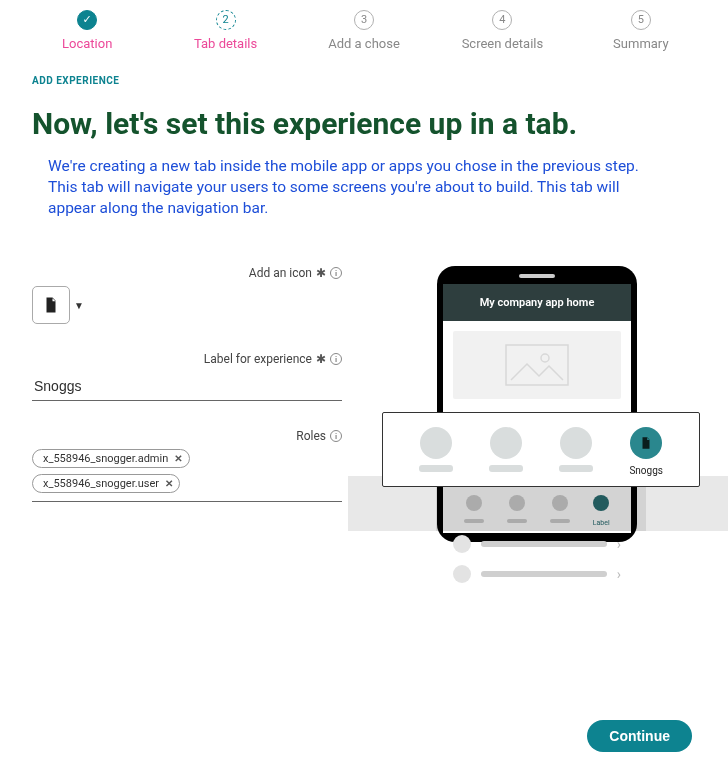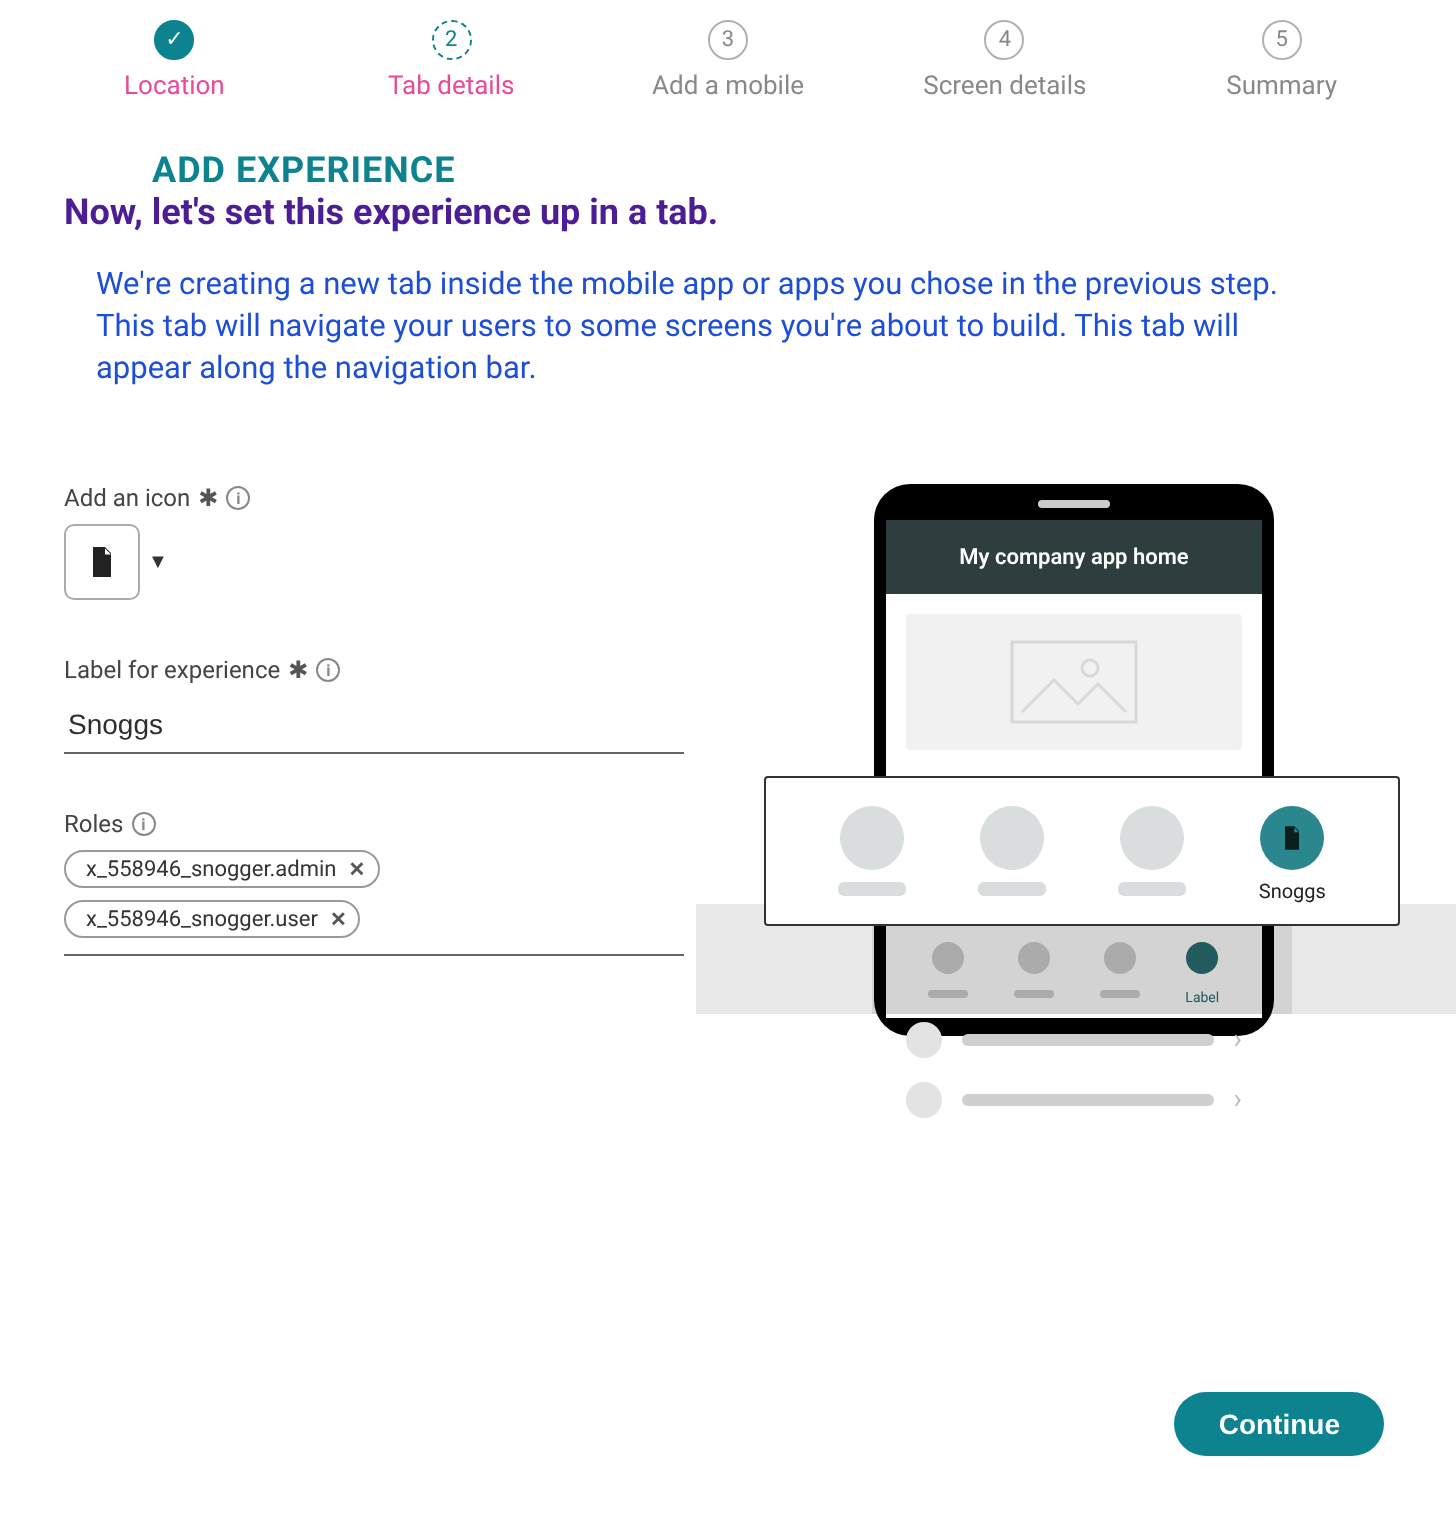--- a/index.html
+++ b/index.html
@@ -20,27 +20,27 @@
     width: 20px; height: 20px; border-radius: 50%;
     display: inline-flex; align-items: center; justify-content: center;
     font-size: 11px; border: 1px solid #b0b0b0; color: #888; background:#fff;
     margin-bottom: 6px;
   }
   .step.completed .step-circle { background:#0d8390; border-color:#0d8390; color:#fff; }
   .step.current .step-circle { border: 1.5px dashed #0d8390; color:#0d8390; }
   .step-label { font-size: 13px; color:#888; }
   .step.completed .step-label, .step.current .step-label { color:#ec4899; }
   .content { padding: 24px 32px 8px 32px; max-width: 700px; }
-  .overline { color:#0d8390; font-weight:700; font-size:18px; letter-spacing: .5px; margin-left: 44px; }
-  h1 { font-size: 18px; font-weight:700; margin: 0 0 14px 0; color:#4c1d95; }
+  .overline { color:#0d8390; font-weight:700; font-size:10px; letter-spacing: .5px; }
+  h1 { font-size: 30px; font-weight:700; margin: 20px 0 14px 0; color:#14532d; }
   .desc { font-size: 15.5px; line-height: 1.35; color:#1d4ed8; max-width: 600px; margin-left: 16px; }
   .form-area { display:flex; gap: 40px; margin-top: 24px; align-items:flex-start; padding: 0 32px;}
   .form-col { flex: 0 0 310px; }
   .preview-col { flex: 1; position:relative; min-height: 370px; }
-  .field-label { font-size: 12px; color:#444; margin-bottom: 6px; display:flex; align-items:center; gap:4px;}
+  .field-label { font-size: 12px; color:#444; margin-bottom: 6px; display:flex; align-items:center; gap:4px;justify-content:flex-end;}
   .req { color:#555; }
   .info-icon {
     width:12px;height:12px;border:1px solid #888;border-radius:50%;
     display:inline-flex;align-items:center;justify-content:center;
     font-size:8px;color:#888;font-style:normal;font-weight:bold;
   }
   .icon-picker { display:flex; align-items:center; gap:4px; margin-bottom:18px;}
   .icon-btn {
     width:38px;height:38px;border:1px solid #aaa;border-radius:5px;background:#fff;
     display:flex;align-items:center;justify-content:center;cursor:pointer;
@@ -105,21 +105,21 @@
   <div class="step completed">
     <div class="step-circle">✓</div>
     <div class="step-label">Location</div>
   </div>
   <div class="step current">
     <div class="step-circle">2</div>
     <div class="step-label">Tab details</div>
   </div>
   <div class="step">
     <div class="step-circle">3</div>
-    <div class="step-label">Add a mobile</div>
+    <div class="step-label">Add a chose</div>
   </div>
   <div class="step">
     <div class="step-circle">4</div>
     <div class="step-label">Screen details</div>
   </div>
   <div class="step">
     <div class="step-circle">5</div>
     <div class="step-label">Summary</div>
   </div>
 </div>

